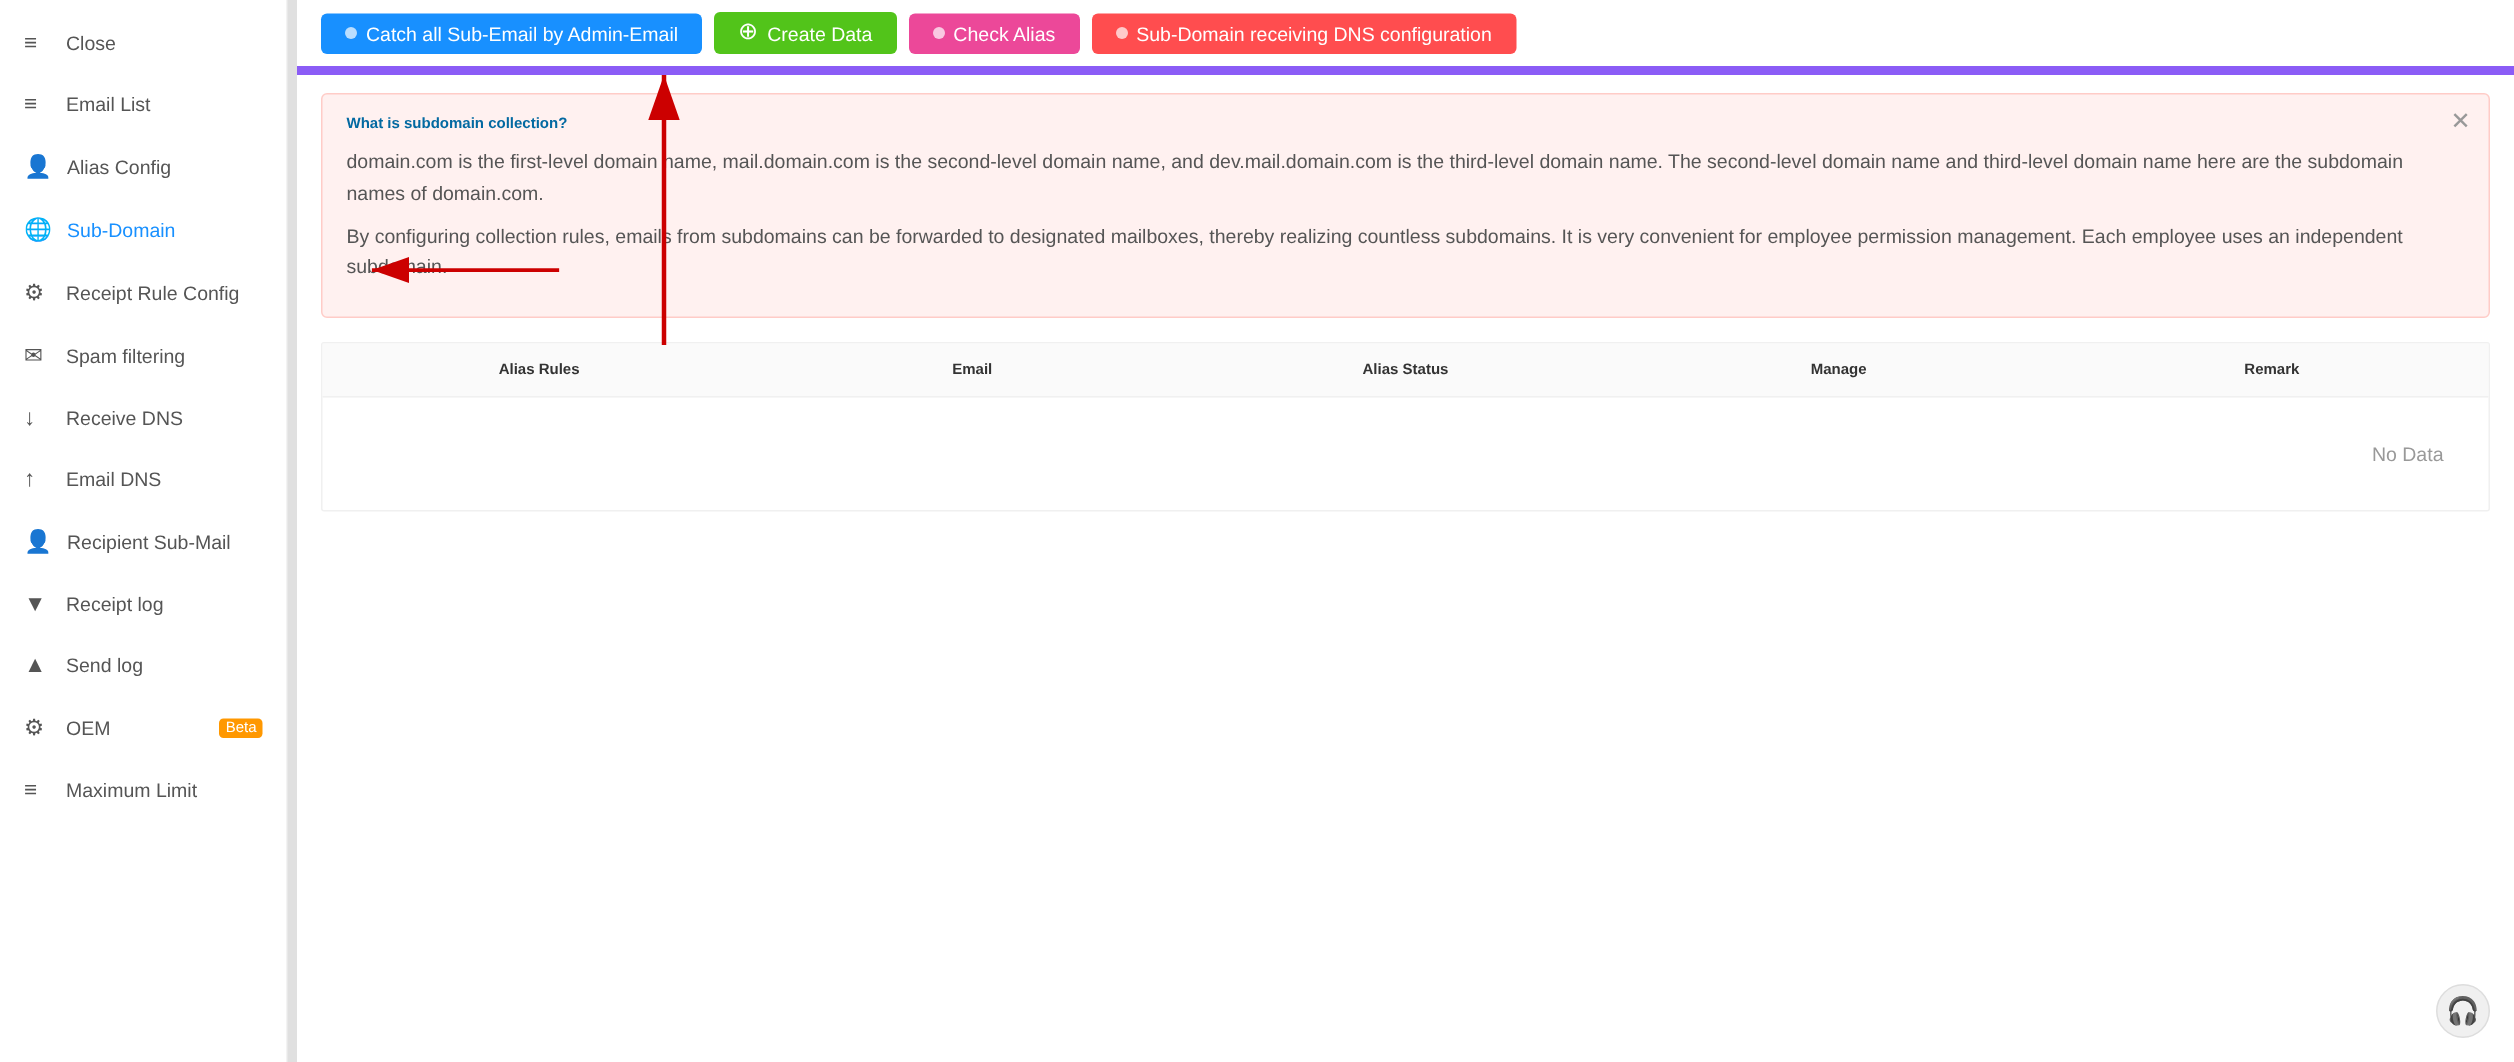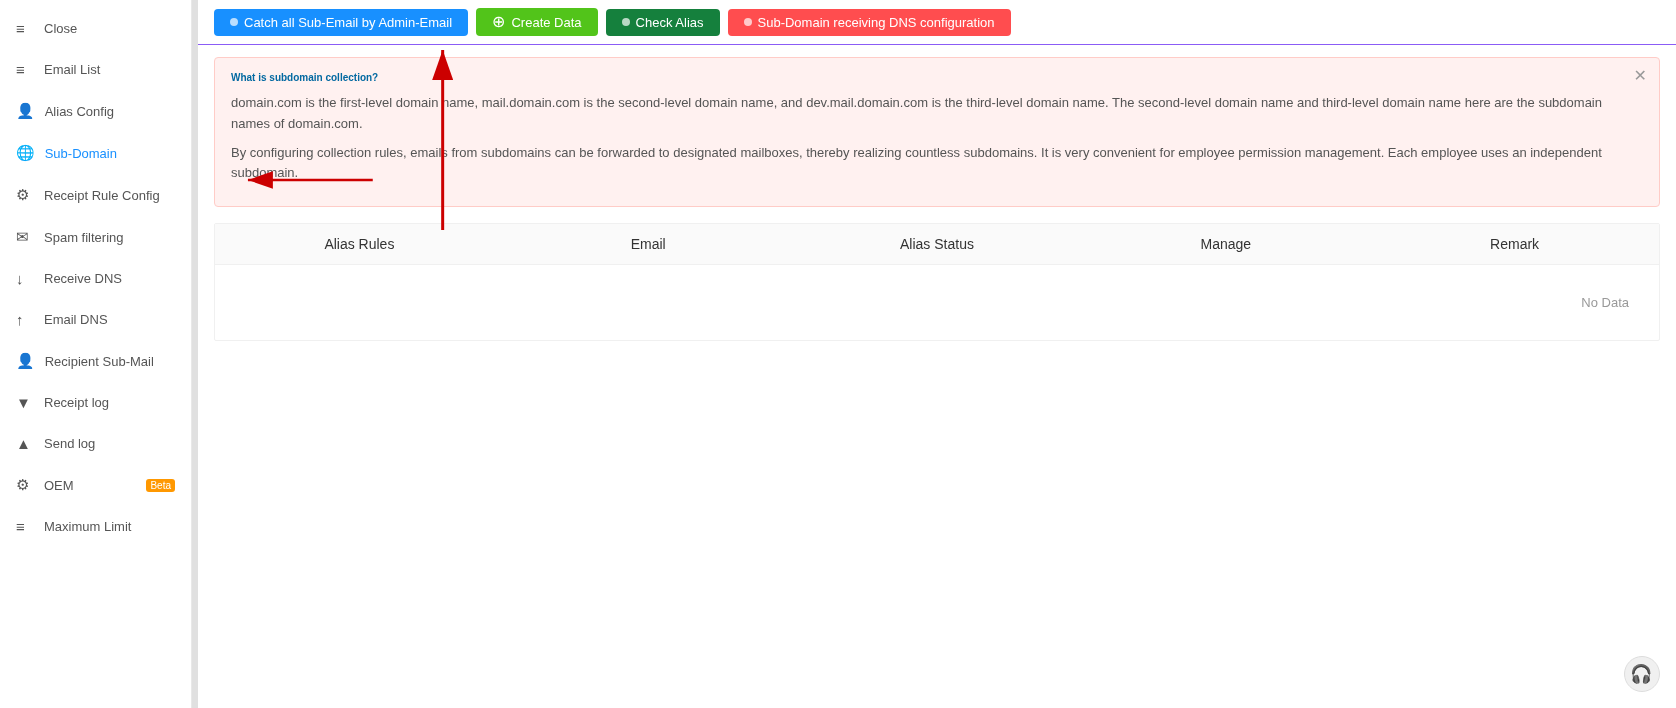--- a/index.html
+++ b/index.html
@@ -49,39 +49,39 @@
       overflow: hidden;
       position: relative;
     }
 
     
     .toolbar {
       display: flex;
       align-items: center;
       gap: 8px;
       padding: 8px 16px;
-      border-bottom: 1px solid #8b5cf6;
+      border-bottom: 6px solid #8b5cf6;
       background: #fff;
       flex-wrap: wrap;
     }
     .btn {
       display: inline-flex;
       align-items: center;
       gap: 6px;
       padding: 6px 16px;
       border: none;
       border-radius: 4px;
       cursor: pointer;
       font-size: 13px;
       font-weight: 500;
       color: #fff;
     }
     .btn-blue { background: #1890ff; }
     .btn-green { background: #52c41a; }
-    .btn-yellow { background: #15803d; }
+    .btn-yellow { background: #ec4899; }
     .btn-red { background: #ff4d4f; }
     .btn .dot { width: 8px; height: 8px; border-radius: 50%; background: rgba(255,255,255,0.7); display: inline-block; }
 
     
     .info-banner {
       background: #fff1f0;
       border: 1px solid #ffccc7;
       margin: 12px 16px 8px 16px;
       padding: 14px 16px;
       border-radius: 4px;
@@ -116,22 +116,22 @@
       border-radius: 2px;
     }
     .table-header {
       display: grid;
       grid-template-columns: 1fr 1fr 1fr 1fr 1fr;
       background: #fafafa;
       border-bottom: 1px solid #f0f0f0;
     }
     .table-header-cell {
       padding: 12px 16px;
-      font-weight: 400;
-      font-size: 14px;
+      font-weight: 700;
+      font-size: 10px;
       color: #333;
       text-align: center;
     }
     .table-body {
       padding: 30px;
       text-align: right;
       color: #999;
       font-size: 13px;
     }
 

